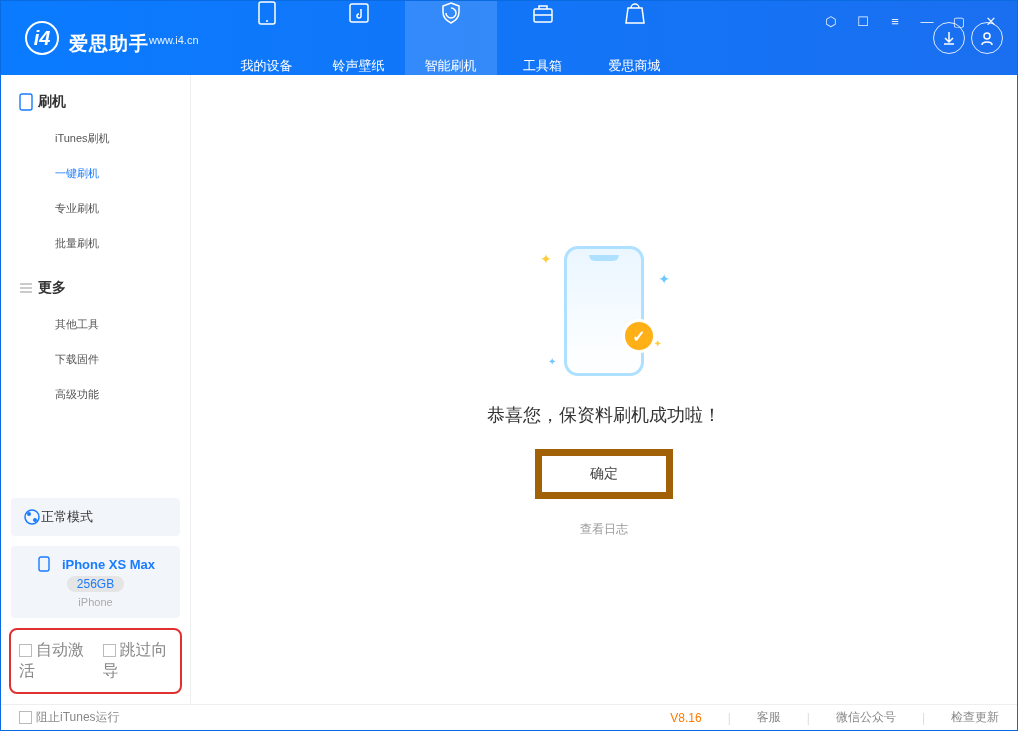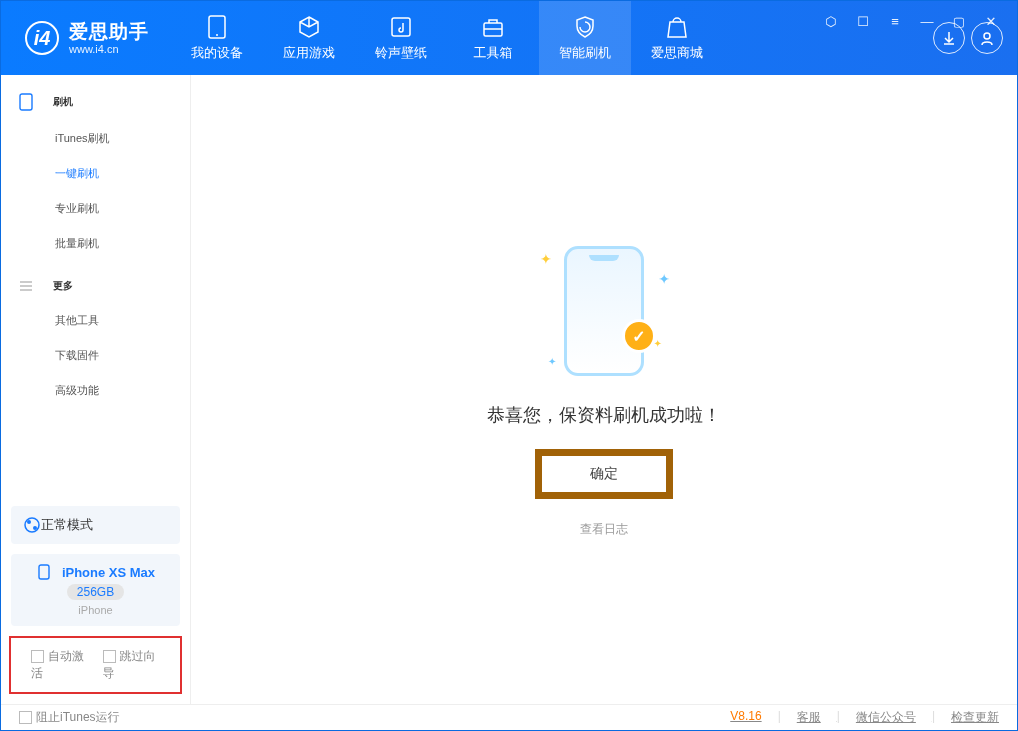--- a/index.html
+++ b/index.html
@@ -1,58 +1,58 @@
 <!DOCTYPE html>
 <html><head>
 <meta charset="utf-8">
 <style>
 * { margin: 0; padding: 0; box-sizing: border-box; font-family: "Microsoft YaHei", Arial, sans-serif; }
 body { background: #fff; }
 .window { width: 1018px; height: 731px; border: 1px solid #0a6be0; display: flex; flex-direction: column; overflow: hidden; }
 .titlebar { height: 74px; background: linear-gradient(90deg, #0a7bff 0%, #1a6ff0 100%); display: flex; align-items: center; color: #fff; }
 .logo-block { display: flex; align-items: flex-end; padding: 0 14px 0 24px; gap: 10px; }
 .logo-circle { width: 34px; height: 34px; border: 2.5px solid #fff; border-radius: 50%; display: flex; align-items: center; justify-content: center; font-size: 20px; font-weight: 700; font-style: italic; }
-.logo-text { display: flex; flex-direction: column; line-height: 1.1; }
+.logo-text { display: flex; flex-direction: row; line-height: 1.1; }
 .logo-main { font-size: 19px; font-weight: 600; letter-spacing: 1px; }
 .logo-sub { font-size: 11px; opacity: 0.9; }
 .nav-tabs { display: flex; height: 100%; margin-left: 8px; }
-.nav-tab { width: 92px; display: flex; flex-direction: column; align-items: center; justify-content: center; gap: 5px; font-size: 13px; cursor: pointer; }
+.nav-tab { width: 92px; display: flex; flex-direction: column; align-items: center; justify-content: space-between; gap: 5px; font-size: 13px; cursor: pointer; }
 .nav-tab.active { background: rgba(255,255,255,0.15); }
 .nav-ico { width: 24px; height: 24px; display: flex; align-items: center; justify-content: center; }
 .title-ctrls { margin-left: auto; display: flex; align-items: center; gap: 6px; padding-right: 14px; }
 .round-ico { width: 32px; height: 32px; border: 1.5px solid rgba(255,255,255,0.85); border-radius: 50%; display: flex; align-items: center; justify-content: center; cursor: pointer; }
 .sys-ico { width: 22px; height: 22px; display: flex; align-items: center; justify-content: center; cursor: pointer; opacity: 0.9; font-size: 13px; }
 .sys-row { position: absolute; top: 10px; right: 16px; display: flex; gap: 10px; color: #fff; }
 .body-area { flex: 1; display: flex; min-height: 0; }
 .sidebar { width: 190px; border-right: 1px solid #eee; display: flex; flex-direction: column; }
-.side-section-hdr { display: flex; align-items: center; gap: 20px; padding: 18px 18px 10px; font-size: 10px; color: #333; font-weight: 600; }
+.side-section-hdr { display: flex; align-items: center; gap: 5px; padding: 18px 18px 10px; font-size: 14px; color: #333; font-weight: 600; }
 .side-item { padding: 10px 10px 10px 54px; font-size: 11px; color: #555; cursor: pointer; }
 .side-item.active { color: #1a7bff; }
 .side-bottom { margin-top: auto; padding: 10px; display: flex; flex-direction: column; gap: 10px; }
 .card { background: #f2f6fb; border-radius: 4px; padding: 10px 12px; font-size: 13px; color: #333; display: flex; align-items: center; }
 .card-col { flex-direction: column; align-items: center; gap: 4px; }
 .pill { background: #e5e5e5; color: #1a7bff; border-radius: 10px; padding: 1px 10px; font-size: 12px; }
 .dev-sub { color: #aaa; font-size: 11px; }
-.opts-box { border: 2px solid #e03030; border-radius: 0; padding: 10px 20px; display: flex; gap: 14px; font-size: 12px; color: #888; margin: 0 -2px; }
+.opts-box { border: 2px solid #e03030; border-radius: 8px; padding: 10px 8px; display: flex; gap: 14px; font-size: 16px; color: #888; margin: 0 -2px; }
 .chk { width: 13px; height: 13px; border: 1px solid #bbb; display: inline-block; vertical-align: middle; margin-right: 4px; }
 .main { flex: 1; display: flex; flex-direction: column; align-items: center; justify-content: center; gap: 22px; }
 .phone-wrap { position: relative; width: 120px; height: 140px; display: flex; align-items: center; justify-content: center; }
 .phone { width: 80px; height: 130px; border: 3px solid #aee0ff; border-radius: 14px; background: linear-gradient(180deg,#eaf6ff,#ffffff); position: relative; }
 .phone::before { content:""; position:absolute; top:6px; left:50%; transform:translateX(-50%); width:30px; height:6px; background:#aee0ff; border-radius:0 0 6px 6px; }
 .spark { position: absolute; font-size: 14px; }
 .s1 { top: 10px; left: -4px; color:#ffce3a; }
 .s2 { top: 30px; right: -6px; color:#6ec8ff; }
 .s3 { bottom: 14px; left: 4px; color:#6ec8ff; font-size: 10px; }
 .s4 { bottom: 32px; right: 2px; color:#ffce3a; font-size: 10px; }
 .check-badge { position: absolute; right: 8px; bottom: 28px; width: 34px; height: 34px; background: #ffb016; border-radius: 50%; border: 3px solid #fff; display: flex; align-items: center; justify-content: center; color: #fff; font-size: 16px; font-weight: 700; }
 .msg { font-size: 18px; color: #333; }
 .ok-btn { border: 7px solid #a16207; background: #fff; padding: 9px 48px; font-size: 14px; color: #444; cursor: pointer; }
 .log-link { font-size: 12px; color: #999; cursor: pointer; }
 .statusbar { height: 26px; border-top: 1px solid #eee; display: flex; align-items: center; padding: 0 18px; font-size: 12px; color: #888; gap: 14px; }
-.statusbar .right { margin-left: auto; display: flex; align-items: flex-start; gap: 16px; text-decoration: underline; }
+.statusbar .right { margin-left: auto; display: flex; align-items: center; gap: 26px; }
 .ver { color: #ff7a00; }
 .sep { color: #ddd; }
 svg { display: block; }
 </style>
 </head>
 <body>
 
 <div class="window">
   <div class="titlebar">
     <div class="sys-row">
@@ -75,52 +75,44 @@
         <span class="nav-ico">
             <svg width="18" height="24" viewBox="0 0 18 24">
               <rect x="1" y="1" width="16" height="22" rx="2" fill="none" stroke="#fff" stroke-width="1.5"></rect>
               <circle cx="9" cy="20" r="1" fill="#fff"></circle>
             </svg>
           </span>
         <span>我的设备</span>
       </div>
       <div class="nav-tab">
         <span class="nav-ico">
-            <svg width="24" height="24" viewBox="0 0 24 24">
-              <path d="M12 2 L21 7 L21 17 L12 22 L3 17 L3 7 Z M12 2 L12 12 M3 7 L12 12 L21 7" fill="none" stroke="#fff" stroke-width="1.5"></path>
-            </svg>
-          </span>
-        <span>应用游戏</span>
-      </div>
-      <div class="nav-tab">
-        <span class="nav-ico">
             <svg width="22" height="22" viewBox="0 0 22 22">
               <rect x="2" y="2" width="18" height="18" rx="2" fill="none" stroke="#fff" stroke-width="1.5"></rect>
               <path d="M13 7 L13 14 A2 2 0 1 1 11 12" fill="none" stroke="#fff" stroke-width="1.5"></path>
             </svg>
           </span>
         <span>铃声壁纸</span>
       </div>
+      <div class="nav-tab active">
+        <span class="nav-ico">
+            <svg width="24" height="24" viewBox="0 0 24 24">
+              <path d="M12 2 L20 5 L20 11 C20 16 16 20 12 22 C8 20 4 16 4 11 L4 5 Z" fill="none" stroke="#fff" stroke-width="1.5"></path>
+              <path d="M12 7 A5 5 0 1 1 7 12" fill="none" stroke="#fff" stroke-width="1.5"></path>
+            </svg>
+          </span>
+        <span>智能刷机</span>
+      </div>
       <div class="nav-tab">
         <span class="nav-ico">
             <svg width="24" height="22" viewBox="0 0 24 22">
               <rect x="3" y="7" width="18" height="13" rx="1.5" fill="none" stroke="#fff" stroke-width="1.5"></rect>
               <path d="M8 7 L8 4 L16 4 L16 7 M3 13 L21 13" fill="none" stroke="#fff" stroke-width="1.5"></path>
             </svg>
           </span>
         <span>工具箱</span>
-      </div>
-      <div class="nav-tab active">
-        <span class="nav-ico">
-            <svg width="24" height="24" viewBox="0 0 24 24">
-              <path d="M12 2 L20 5 L20 11 C20 16 16 20 12 22 C8 20 4 16 4 11 L4 5 Z" fill="none" stroke="#fff" stroke-width="1.5"></path>
-              <path d="M12 7 A5 5 0 1 1 7 12" fill="none" stroke="#fff" stroke-width="1.5"></path>
-            </svg>
-          </span>
-        <span>智能刷机</span>
       </div>
       <div class="nav-tab">
         <span class="nav-ico">
             <svg width="22" height="24" viewBox="0 0 22 24">
               <path d="M4 7 L18 7 L20 22 L2 22 Z M7 7 A4 4 0 0 1 15 7" fill="none" stroke="#fff" stroke-width="1.5"></path>
             </svg>
           </span>
         <span>爱思商城</span>
       </div>
     </div>

